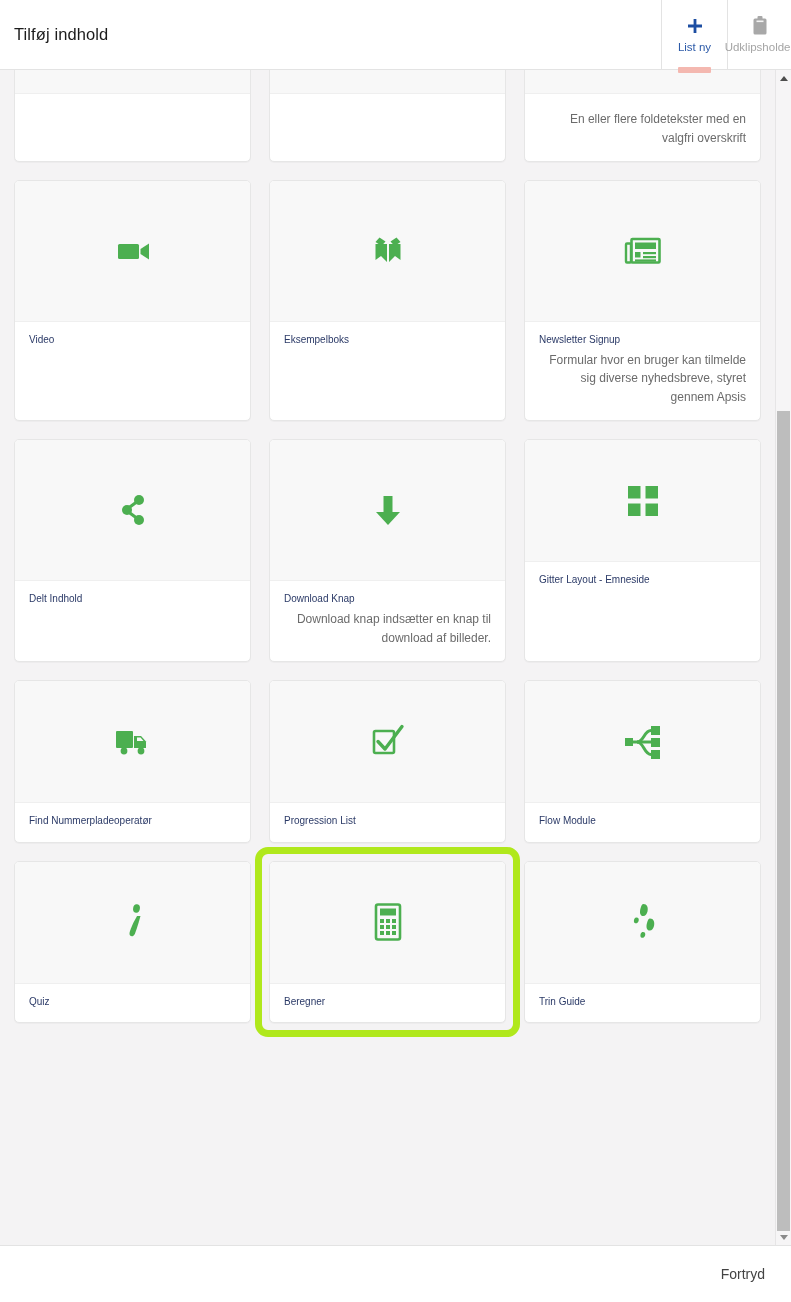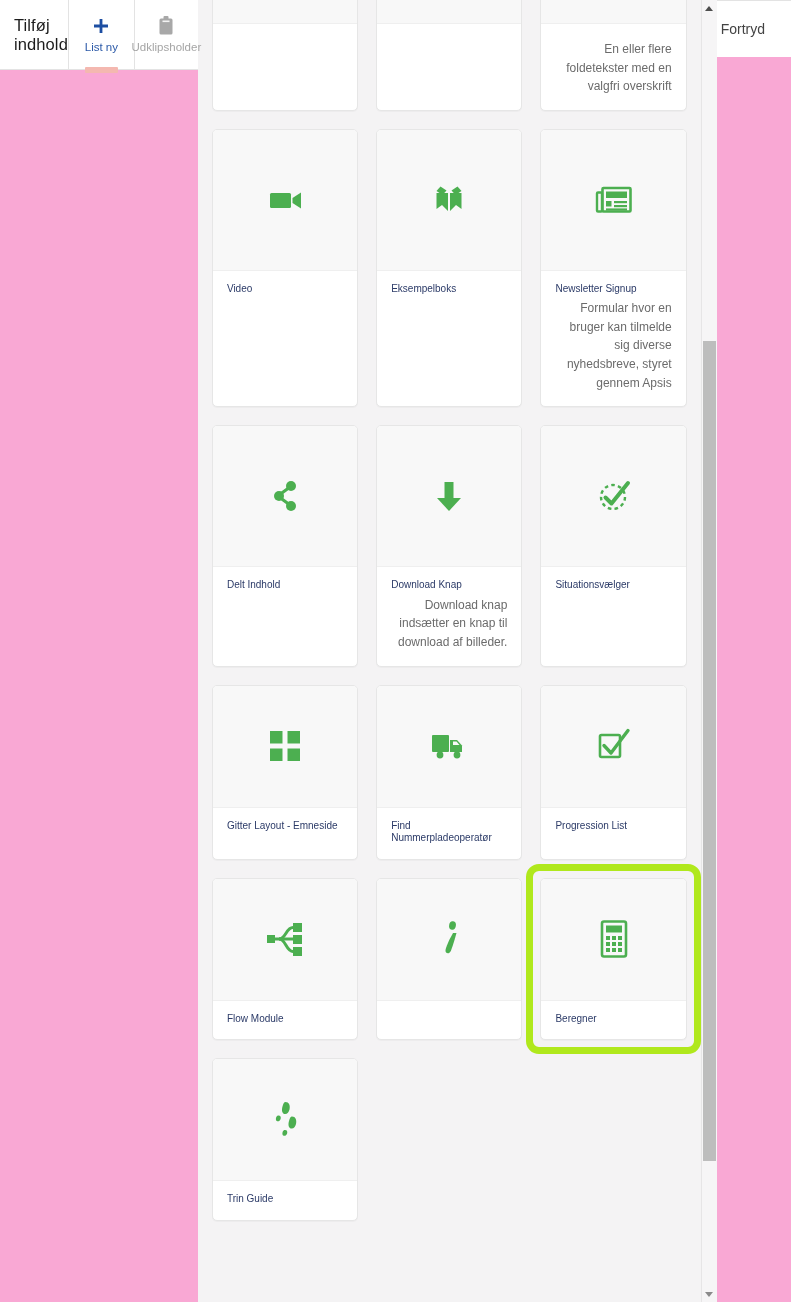--- a/index.html
+++ b/index.html
@@ -5,21 +5,21 @@
   * { box-sizing: border-box; margin: 0; padding: 0; }
   html, body {
     width: 791px; height: 1302px;
     font-family: "Liberation Sans", sans-serif;
     background: #ffffff;
     overflow: hidden;
   }
   .app {
     position: relative;
     width: 791px; height: 1302px;
-    display: flex; flex-direction: row;
+    display: flex; flex-direction: column;
     background: #f9a8d4;
   }
 
   
   .header {
     height: 70px;
     flex: 0 0 70px;
     display: flex;
     align-items: stretch;
     background: #ffffff;
@@ -332,33 +332,20 @@
                 <path d="M10 24 L34 24 L22 37 z" fill="#4caf50"></path>
               </svg>
             </span>
           </div>
           <div class="card-body">
             <div class="card-title">Download Knap</div>
             <div class="card-desc">Download knap indsætter en knap til download af billeder.</div>
           </div>
         </div>
 
-        <div class="card">
-          <div class="card-thumb">
-            <span>
-              <svg width="44" height="44" viewBox="0 0 44 44">
-                <circle cx="21" cy="23" r="12" fill="none" stroke="#4caf50" stroke-width="2.4" stroke-dasharray="3.6 3.2"></circle>
-                <path d="M13.5 23.5 L19.5 29.5 L36 9" fill="none" stroke="#4caf50" stroke-width="4" stroke-linecap="round" stroke-linejoin="round"></path>
-              </svg>
-            </span>
-          </div>
-          <div class="card-body no-desc">
-            <div class="card-title">Situationsvælger</div>
-          </div>
-        </div>
 
         <div class="card">
           <div class="card-thumb short">
             <span>
               <svg width="34" height="34" viewBox="0 0 34 34">
                 <rect x="2" y="2" width="12.5" height="12.5" fill="#4caf50"></rect>
                 <rect x="19.5" y="2" width="12.5" height="12.5" fill="#4caf50"></rect>
                 <rect x="2" y="19.5" width="12.5" height="12.5" fill="#4caf50"></rect>
                 <rect x="19.5" y="19.5" width="12.5" height="12.5" fill="#4caf50"></rect>
               </svg>
@@ -420,20 +407,23 @@
         </div>
 
         <div class="card">
           <div class="card-thumb short">
             <span>
               <svg width="34" height="40" viewBox="0 0 34 40">
                 <ellipse cx="20.5" cy="6.5" rx="3.4" ry="4.2" fill="#4caf50" transform="rotate(10 20.5 6.5)"></ellipse>
                 <path d="M21 14 C16.5 22 14 28 13.5 31 C13 34.5 17 35.5 18.5 32.5 C20 29.5 22.5 21 24.5 14 z" fill="#4caf50"></path>
               </svg>
             </span>
+          </div>
+          <div class="card-body no-desc">
+            <div class="card-title">Quiz</div>
           </div>
         </div>
 
         <div class="card-highlight-wrap">
           <div class="card">
             <div class="card-thumb short">
               <span>
                 <svg width="30" height="38" viewBox="0 0 30 38">
                   <rect x="3" y="1.5" width="24" height="35" rx="2" fill="none" stroke="#4caf50" stroke-width="2.6"></rect>
                   <rect x="7" y="5.5" width="16" height="7" fill="#4caf50"></rect>

